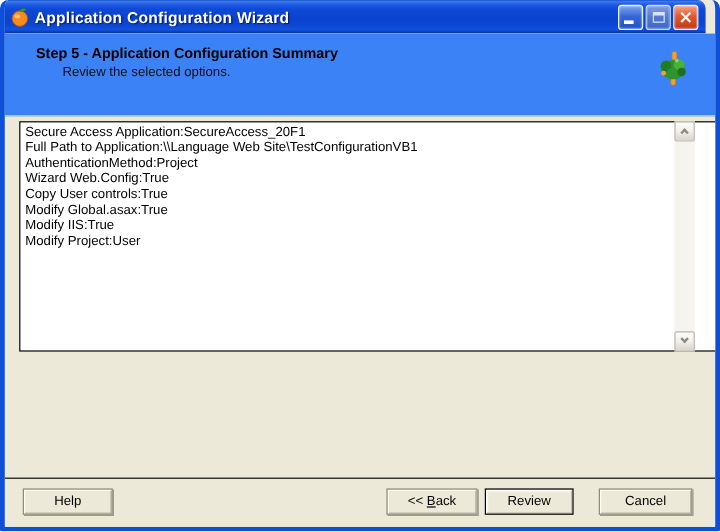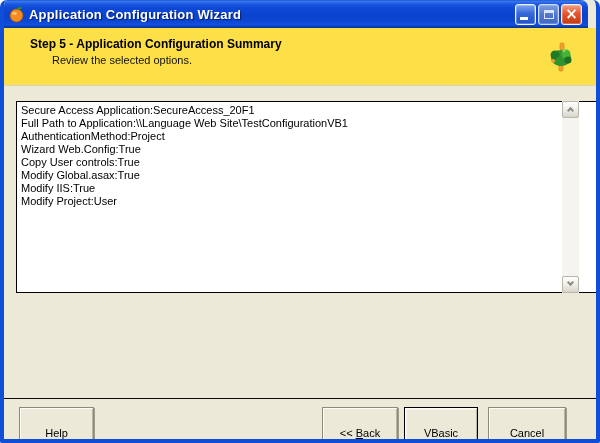--- a/index.html
+++ b/index.html
@@ -44,22 +44,22 @@
   .glyph-min{position:absolute;left:4px;bottom:4px;width:8px;height:3px;background:#fff;}
   .glyph-max{position:absolute;left:5px;top:5px;width:10px;height:9px;border:1px solid #fff;border-top:3px solid #fff;background:transparent;}
   .glyph-close{
     position:absolute;left:0;top:0;width:100%;height:100%;
     color:#fff;font-weight:bold;font-size:15px;line-height:19px;text-align:center;
     font-family:"DejaVu Sans",sans-serif;
   }
   
   .win-body{position:absolute;left:0;top:28px;width:592px;height:411px;background:#ece9d8;}
   .hdr{
-    position:absolute;left:0;top:0;width:592px;height:58px;
-    background:#fde047;border-bottom:1px solid #d6d2c2;
+    position:absolute;left:0;top:0;width:592px;height:69px;
+    background:#3b82f6;border-bottom:1px solid #d6d2c2;
   }
   .hdr-title{position:absolute;left:26px;top:9px;font-weight:bold;font-size:12px;white-space:nowrap;}
   .hdr-sub{position:absolute;left:48px;top:26px;font-size:11px;color:#111;white-space:nowrap;}
   .hdr-logo{position:absolute;left:544px;top:13px;width:28px;height:32px;}
   
   .sumbox{
     position:absolute;left:12px;top:73px;width:589px;height:192px;
     background:#fff;border:1px solid #000;
     padding:2px 0 0 4px;overflow:hidden;cursor:text;
   }
@@ -78,30 +78,30 @@
   .chev.cd{top:3px;transform:rotate(225deg);}
   
   .sep{position:absolute;left:0;top:370px;width:592px;height:1px;background:#0c0c0c;}
   .btn{
     position:absolute;top:379px;height:22px;
     background:#ece9d8;color:#000;
     border:1px solid #8d8b78;
     box-shadow:inset 1px 1px 0 #fffef6,inset -1px -1px 0 #b8b5a0,1px 1px 0 rgba(80,80,60,.5);
     font-family:"Liberation Sans","DejaVu Sans",sans-serif;
     font-size:11px;line-height:19px;text-align:center;
-    padding:16px;cursor:default;
+    padding:0;cursor:default;
   }
   .btn.default{
     border:1px solid #000;
     box-shadow:inset 1px 1px 0 #fffef6,inset -1px -1px 0 #b8b5a0,inset 2px 2px 0 rgba(255,255,255,.5);
   }
   .btn-help{left:15px;width:75px;}
   .btn-back{left:318px;width:76px;}
   .btn-finish{left:400px;width:74px;}
-  .btn-cancel{left:484px;width:78px;}
+  .btn-cancel{left:495px;width:78px;}
   .mn{text-decoration:underline;}
 </style>
 </head>
 <body>
 
 <div class="window">
 
   <div class="titlebar">
     <span class="app-icon">
       <svg viewBox="0 0 17 17" width="17" height="17">
@@ -161,17 +161,17 @@
         </span>
       <span class="sbtn down">
           <i class="chev cd"></i>
         </span>
     </div>
 
     <div class="sep"></div>
 
     <button class="btn btn-help">Help</button>
     <button class="btn btn-back"><span>&lt;&lt; </span><span class="mn">B</span><span>ack</span></button>
-    <button class="btn btn-finish default">VBasic</button>
+    <button class="btn btn-finish default">Review</button>
     <button class="btn btn-cancel">Cancel</button>
 
   </div>
 </div>
 
 </body></html>

